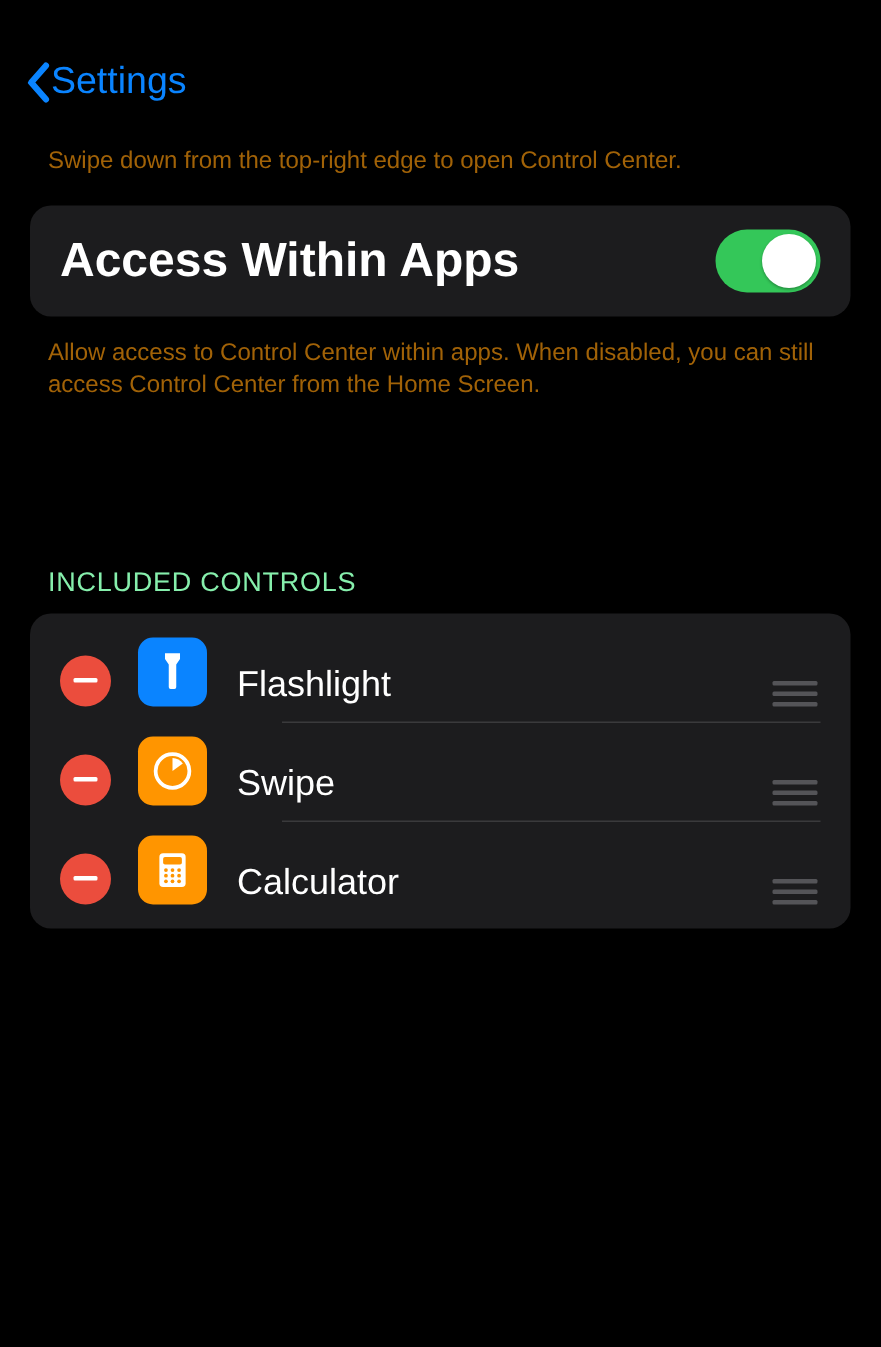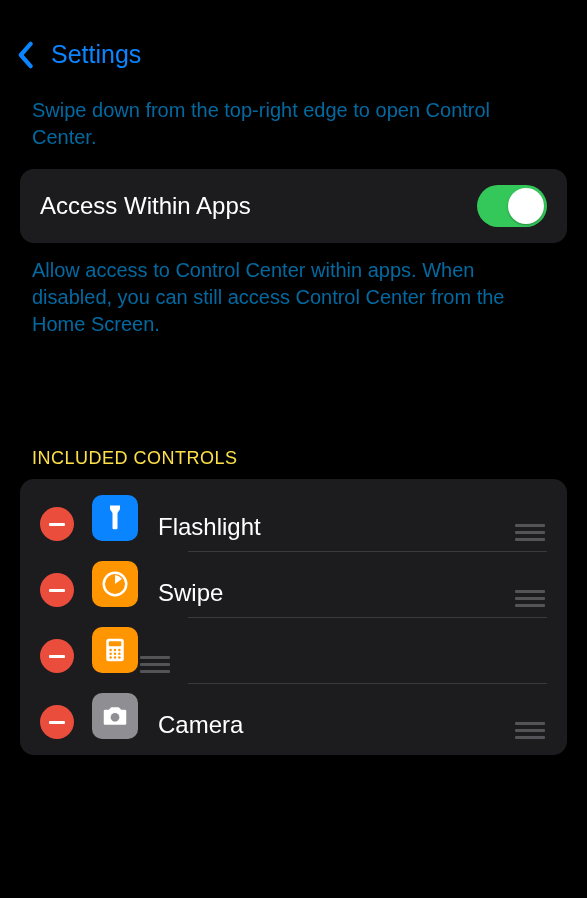--- a/index.html
+++ b/index.html
@@ -5,55 +5,55 @@
     * { margin: 0; padding: 0; box-sizing: border-box; }
     body {
       width: 587px; height: 898px;
       background: #000; color: #fff;
       font-family: -apple-system, "SF Pro Text", "Helvetica Neue", Arial, sans-serif;
       overflow: hidden;
       -webkit-font-smoothing: antialiased;
     }
 
     .nav { display: flex; align-items: center; padding: 40px 16px 20px; position: relative; }
-    .back { display: flex; align-items: center; gap: 17px; color: #0a84ff; font-size: 25px; cursor: pointer; }
+    .back { display: flex; align-items: center; gap: 0; color: #0a84ff; font-size: 25px; cursor: pointer; }
     .back svg { width: 18px; height: 28px; }
     .title {
       position: absolute; left: 0; right: 0; text-align: center;
       font-size: 25px; font-weight: 600; pointer-events: none;
     }
 
     .hint, .footer-note {
-      color: #0369a1; font-size: 20px; line-height: 1.35;
+      color: #a16207; font-size: 16px; line-height: 1.35;
       padding: 8px 32px 18px;
     }
     .footer-note { padding-top: 14px; padding-bottom: 40px; }
 
     .card {
       background: #1c1c1e; border-radius: 14px;
       margin: 0 20px;
     }
     .toggle-row {
       display: flex; align-items: center; justify-content: space-between;
       padding: 16px 20px;
     }
-    .toggle-label { font-size: 24px; font-weight: 400; }
+    .toggle-label { font-size: 32px; font-weight: 700; }
 
     .switch {
       width: 70px; height: 42px; border-radius: 21px;
       background: #34c759; position: relative; cursor: pointer;
     }
     .switch .knob {
       position: absolute; top: 3px; right: 3px;
       width: 36px; height: 36px; border-radius: 50%;
       background: #fff; box-shadow: 0 1px 2px rgba(0,0,0,.3);
     }
 
     .section-header {
-      color: #fde047; font-size: 18px; letter-spacing: 0.5px;
+      color: #86efac; font-size: 18px; letter-spacing: 0.5px;
       text-transform: uppercase;
       padding: 70px 32px 10px;
     }
 
     .list { padding: 6px 0; }
     .row {
       display: flex; align-items: flex-end;
       padding: 10px 20px;
       position: relative;
     }
@@ -162,39 +162,23 @@
           <circle cx="12" cy="12" r="1" fill="#ff9500"></circle>
           <circle cx="15.5" cy="12" r="1" fill="#ff9500"></circle>
           <circle cx="8.5" cy="15" r="1" fill="#ff9500"></circle>
           <circle cx="12" cy="15" r="1" fill="#ff9500"></circle>
           <circle cx="15.5" cy="15" r="1" fill="#ff9500"></circle>
           <circle cx="8.5" cy="18" r="1" fill="#ff9500"></circle>
           <circle cx="12" cy="18" r="1" fill="#ff9500"></circle>
           <circle cx="15.5" cy="18" r="1" fill="#ff9500"></circle>
         </svg>
     </div>
-    <div class="drag">
-        <span></span>
-        <span></span>
-        <span></span>
-      </div>
-  </div>
-
-  <div class="row">
-    <div class="remove">
-        <div class="bar"></div>
-      </div>
-    <div class="app-icon" style="background:#8e8e93">
-      <svg viewBox="0 0 24 24">
-          <path fill="#fff" d="M4 7h3l2-2h6l2 2h3a1 1 0 0 1 1 1v10a1 1 0 0 1-1 1H4a1 1 0 0 1-1-1V8a1 1 0 0 1 1-1z"></path>
-          <circle cx="12" cy="13" r="3.5" fill="#8e8e93"></circle>
-        </svg>
-    </div>
-    <div class="row-label">Camera</div>
+    <div class="row-label">Calculator</div>
     <div class="drag">
         <span></span>
         <span></span>
         <span></span>
       </div>
   </div>
 
 
+
 </div>
 
 </body></html>

